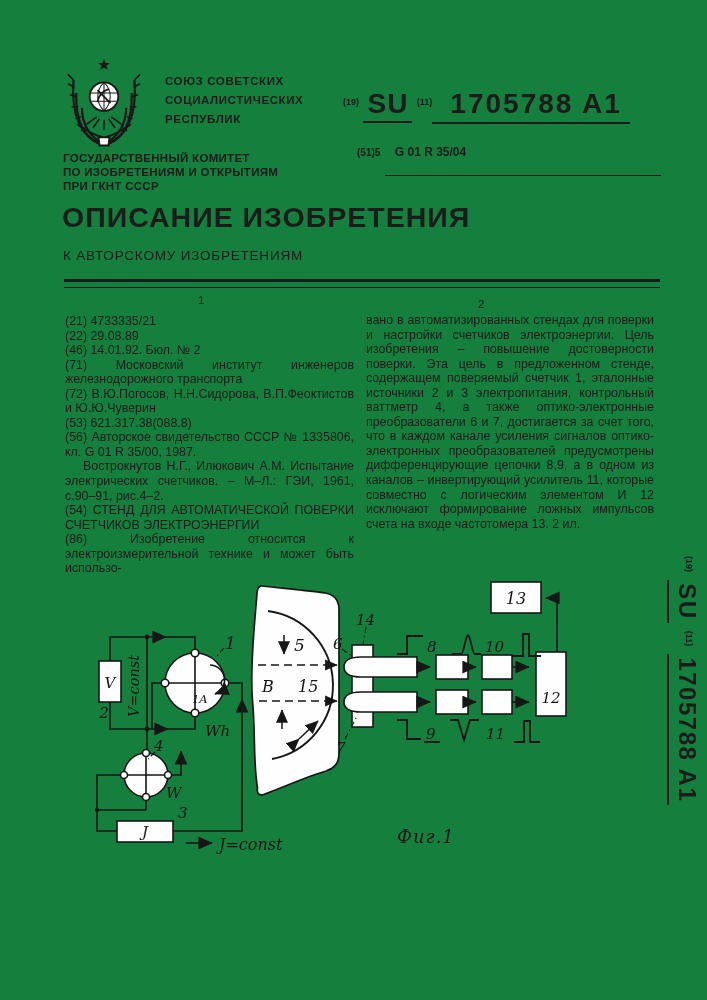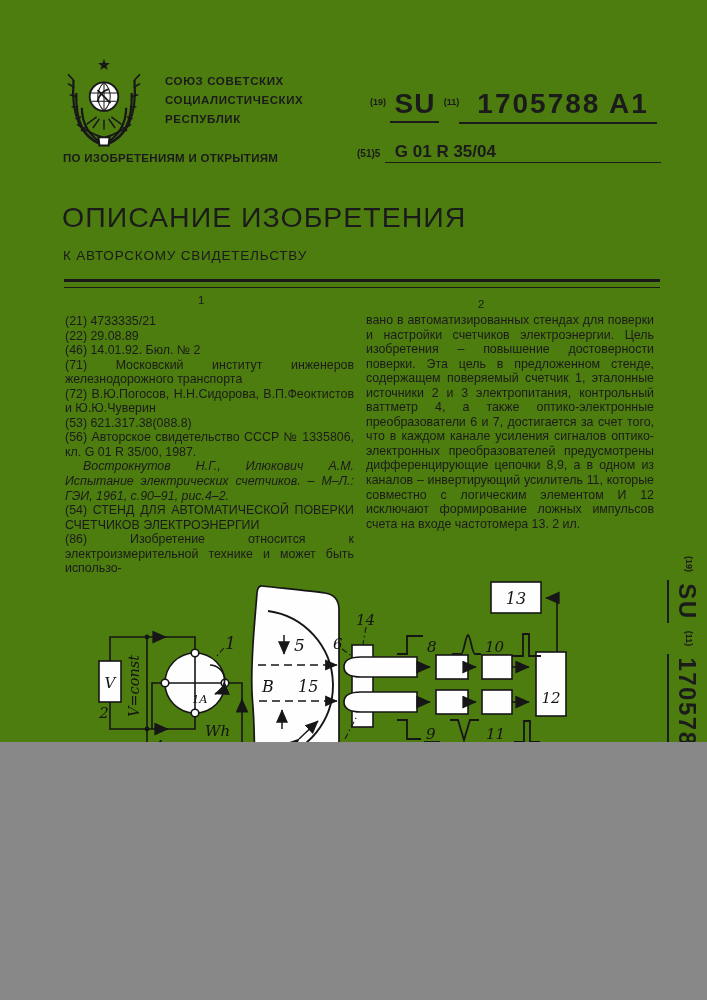--- a/index.html
+++ b/index.html
@@ -1,50 +1,50 @@
 <!DOCTYPE html>
 <html><head>
 <meta charset="utf-8">
 <style>
   html,body{margin:0;padding:0;}
   body{background:#888;}
-  .page{position:relative;width:707px;height:742px;background:#4d7c0f;
+  .page{position:relative;width:707px;height:1000px;background:#15803d;
         font-family:"Liberation Sans",sans-serif;color:#1b1b1b;overflow:hidden;}
 
   
   .emblem{position:absolute;left:62px;top:56px;width:84px;height:96px;}
   .union{position:absolute;left:165px;top:72px;font-size:11.5px;font-weight:700;
          line-height:19px;letter-spacing:.6px;}
-  .publine{position:absolute;left:370px;top:88px;white-space:nowrap;}
+  .publine{position:absolute;left:343px;top:88px;white-space:nowrap;}
   .tiny{font-size:9px;font-weight:700;vertical-align:8px;}
   .big-code{font-size:28px;font-weight:700;letter-spacing:1px;
             border-bottom:2.5px solid #1b1b1b;padding:0 4px 2px 4px;}
   .big-num{font-size:28px;font-weight:700;letter-spacing:2px;display:inline-block;
            border-bottom:2.5px solid #1b1b1b;padding:0 8px 2px 18px;min-width:170px;}
   .ipcline{position:absolute;left:357px;top:142px;white-space:nowrap;}
   .ipc-label{font-size:10px;font-weight:700;text-align:center;}
-  .ipc-code{display:inline-block;font-size:17px;font-weight:700;width:266px;
-            border-bottom:1.5px solid #1b1b1b;padding:0 0 0 10px;}
+  .ipc-code{display:inline-block;font-size:12px;font-weight:700;width:266px;
+            border-bottom:1.5px solid #1b1b1b;padding:0 0 16px 10px;}
   .committee{position:absolute;left:63px;top:152px;font-size:11.5px;font-weight:700;
              line-height:13.8px;letter-spacing:.3px;}
-  .doc-title{position:absolute;left:62px;top:201px;font-size:28.5px;font-weight:400;
+  .doc-title{position:absolute;left:62px;top:201px;font-size:28.5px;font-weight:700;
              letter-spacing:1px;margin:0;}
   .doc-subtitle{position:absolute;left:63px;top:248px;font-size:13.5px;letter-spacing:.8px;}
   .rule{position:absolute;left:64px;top:279px;width:596px;height:5px;
         border-top:3px solid #1a1a1a;border-bottom:1.2px solid #1a1a1a;}
   .colmark{position:absolute;font-size:11.5px;}
   .colmark.c1{left:198px;top:294px;}
   .colmark.c2{left:478px;top:298px;}
 
   
   .col{position:absolute;font-size:12.4px;line-height:14.55px;text-align:justify;}
   .col p{margin:0;}
   .col-left{left:65px;top:314px;width:289px;}
   .col-right{left:366px;top:313px;width:288px;}
-  .indent{text-indent:18px;font-style:italic;}
+  .indent{text-indent:18px;}
 
   
   .figure-svg{position:absolute;left:50px;top:572px;}
   .lbl{font-family:"DejaVu Serif",serif;font-style:italic;fill:#141414;}
 
   
   .side-num{position:absolute;left:701px;top:556px;transform:rotate(90deg);
             transform-origin:0 0;white-space:nowrap;font-weight:700;font-size:24px;
             letter-spacing:1.5px;}
   .side-num .s-sm{font-size:9px;font-weight:700;letter-spacing:0;vertical-align:7px;}
@@ -105,25 +105,27 @@
     <span class="big-code">SU</span>
     <span class="tiny">(11)</span><span class="big-num">1705788 A1</span>
   </div>
 
   <div class="ipcline">
     <span class="ipc-label">(51)5</span>
     <span class="ipc-code">G 01 R 35/04</span>
   </div>
 
   <div class="committee">
+    <div>ГОСУДАРСТВЕННЫЙ КОМИТЕТ</div>
     <div>ПО ИЗОБРЕТЕНИЯМ И ОТКРЫТИЯМ</div>
+    <div>ПРИ ГКНТ СССР</div>
   </div>
 
   <h1 class="doc-title">ОПИСАНИЕ ИЗОБРЕТЕНИЯ</h1>
-  <div class="doc-subtitle">К АВТОРСКОМУ СВИДЕТЕЛЬСТВУ</div>
+  <div class="doc-subtitle">К АВТОРСКОМУ ИЗОБРЕТЕНИЯМ</div>
 
   <div class="rule"></div>
   <span class="colmark c1">1</span>
   <span class="colmark c2">2</span>
 
   <div class="col col-left">
     <p>(21) 4733335/21</p>
     <p>(22) 29.08.89</p>
     <p>(46) 14.01.92. Бюл. № 2</p>
     <p>(71) Московский институт инженеров железнодорожного транспорта</p>

